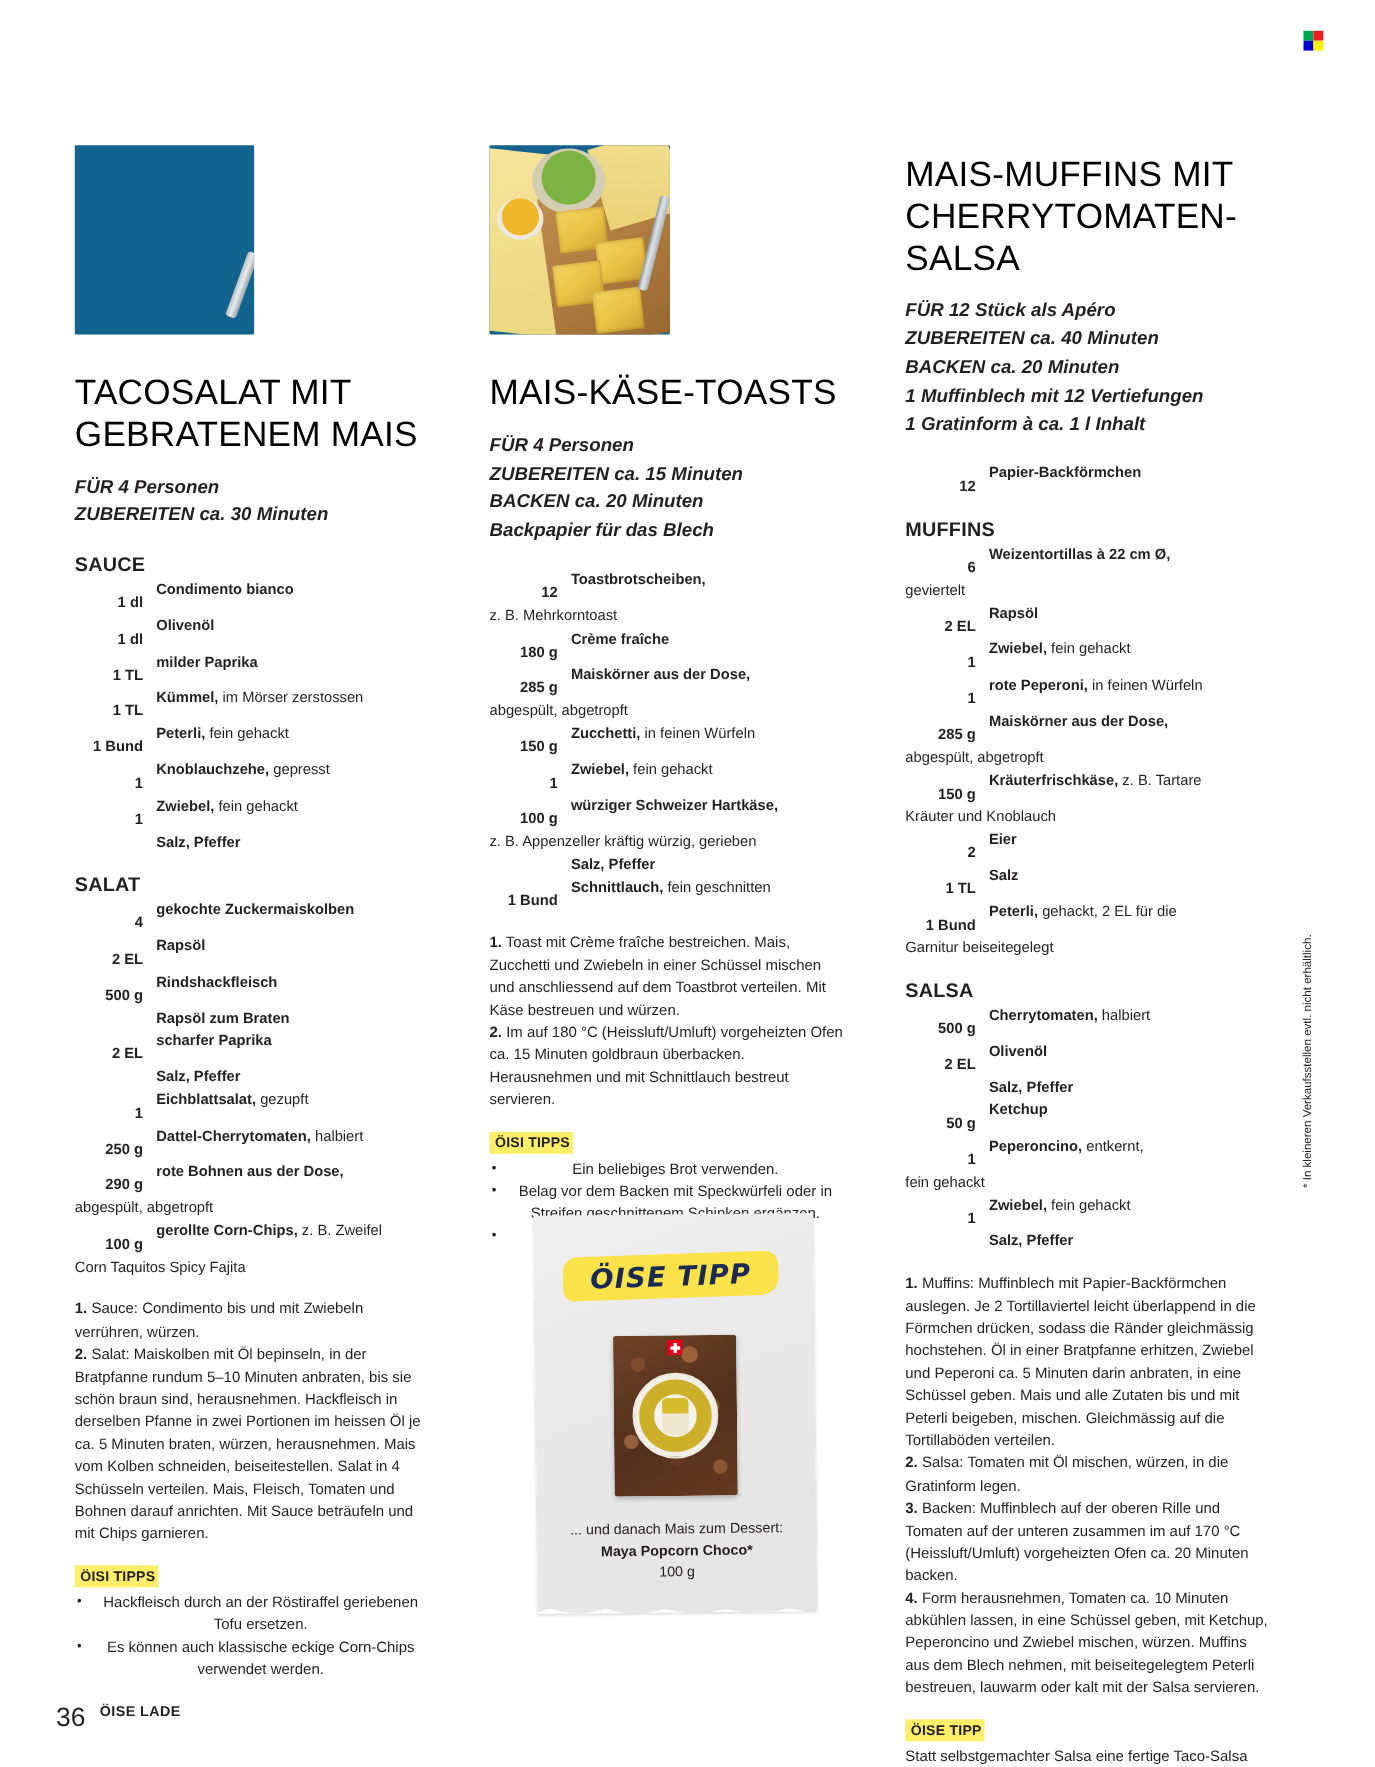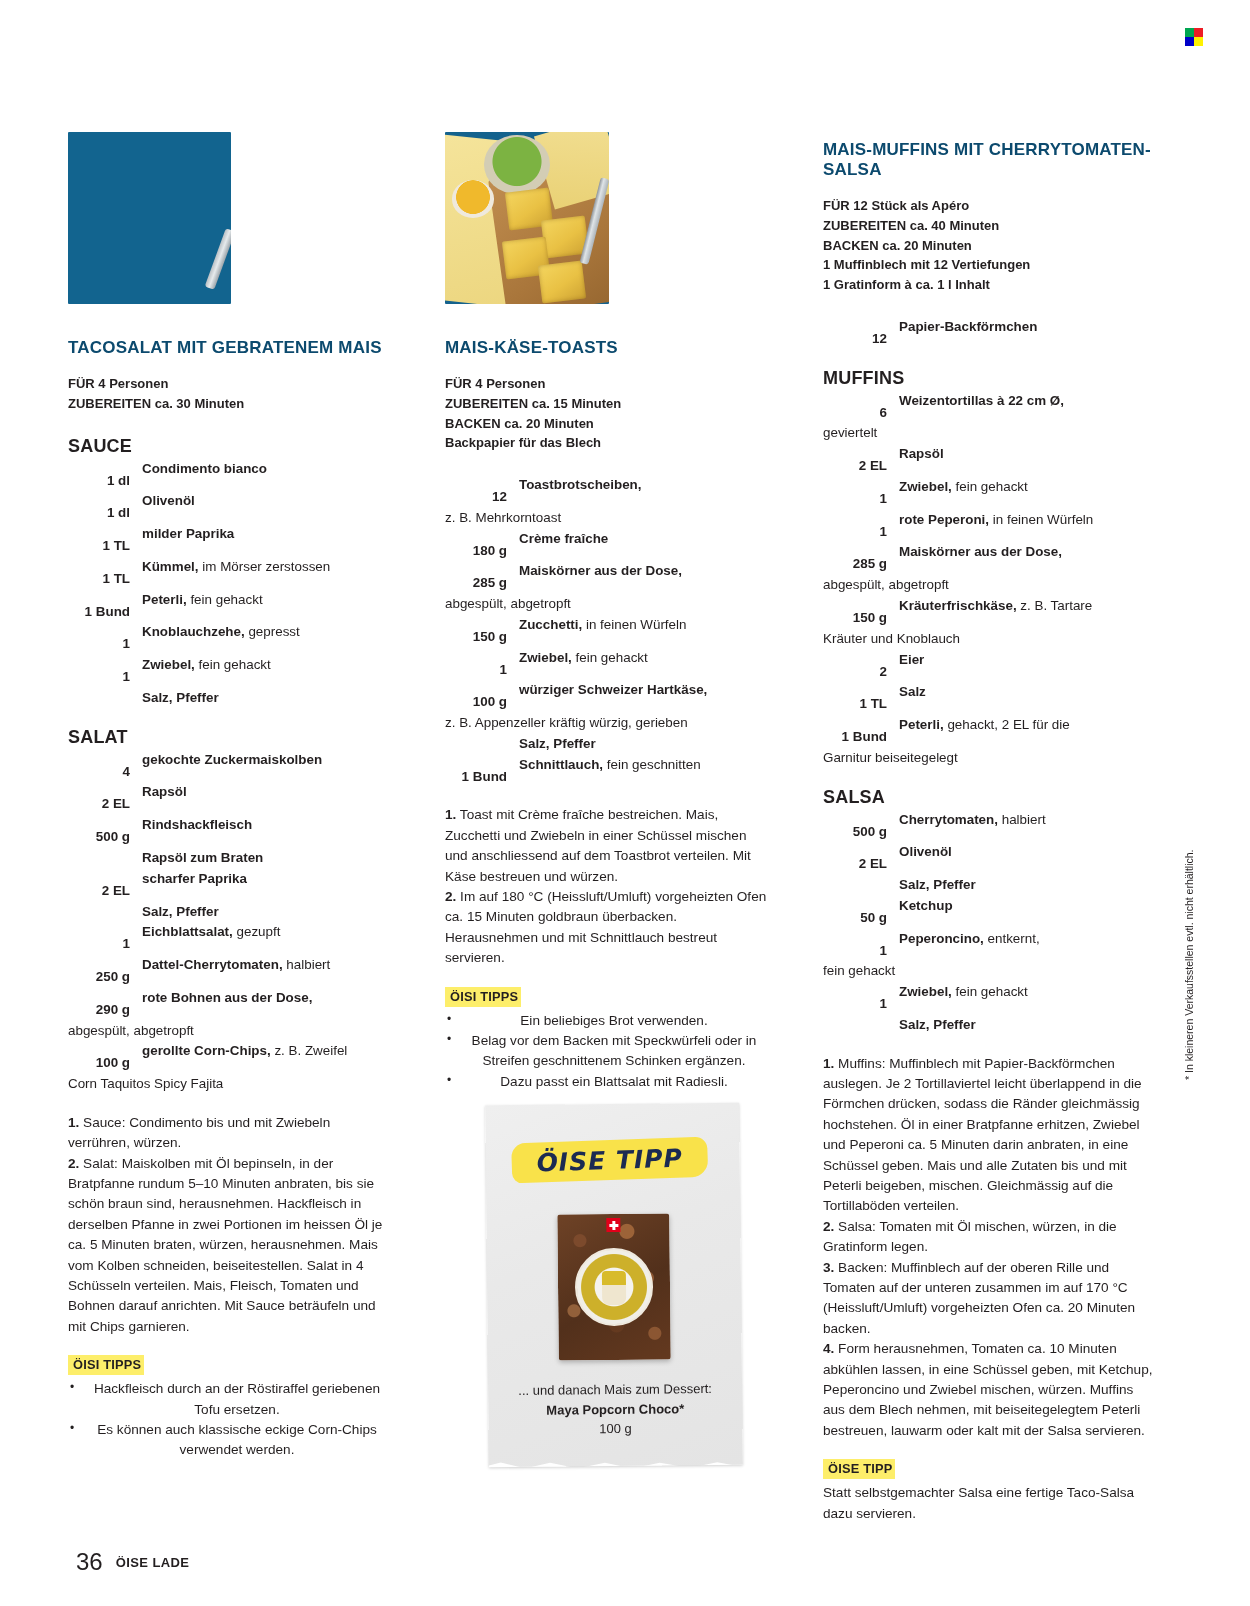--- a/index.html
+++ b/index.html
@@ -127,35 +127,36 @@
   .photo-toast .knife {
     position: absolute;
     right: 6%; top: 26%;
     width: 9px; height: 88px;
     background: linear-gradient(90deg, #8d949a, #dfe4e7 40%, #aab2b8);
     transform: rotate(14deg);
     border-radius: 3px;
   }
 
   h1.recipe-title {
-    font-size: 17px;
+    font-size: 32px;
     line-height: 1.18;
-    font-weight: bold;
-    color: #0c4a6e;
+    font-weight: normal;
+    color: #000000;
     letter-spacing: .2px;
     margin: 34px 0 16px 0;
     text-transform: uppercase;
   }
   .col-3 h1.recipe-title { margin-top: 0; }
 
   .meta {
-    font-size: 13px;
+    font-size: 17px;
     line-height: 1.52;
     font-weight: bold;
     margin-bottom: 22px;
+    font-style: italic;
   }
   .meta div { white-space: nowrap; }
 
   .group-title {
     font-size: 18px;
     font-weight: bold;
     margin: 0 0 2px 0;
     letter-spacing: .2px;
   }
   .ing-group { margin-bottom: 18px; }
@@ -331,24 +332,24 @@
     font-size: 10.5px;
     color: #231f20;
     white-space: nowrap;
     transform: rotate(-90deg);
     transform-origin: left top;
   }
 
   
   .footer {
     position: absolute;
-    left: 76px;
+    left: 51px;
     bottom: 30px;
     display: flex;
-    align-items: center;
+    align-items: flex-start;
     gap: 13px;
   }
   .footer .pg {
     font-size: 24px;
     font-weight: normal;
     color: #231f20;
   }
   .footer .lbl {
     font-size: 13px;
     font-weight: bold;

